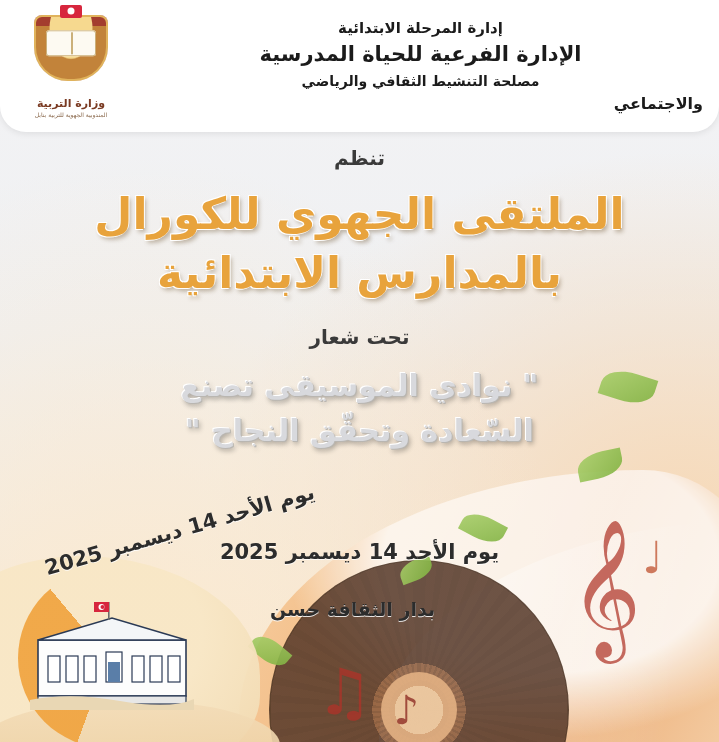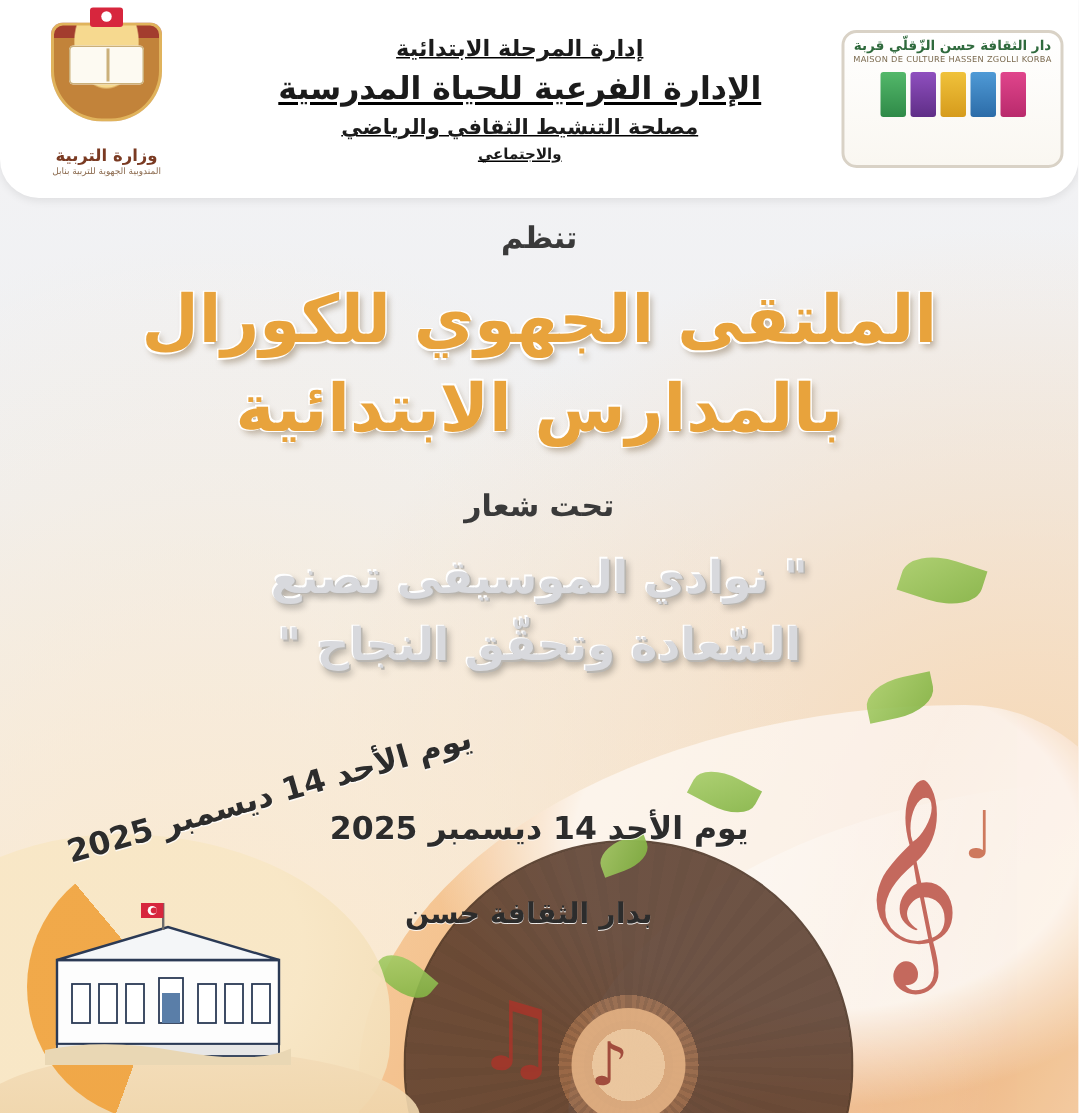--- a/index.html
+++ b/index.html
@@ -180,31 +180,30 @@
   .bk2 { background: linear-gradient(#4f9ad6, #2c6ca8); }
   .bk3 { background: linear-gradient(#f0c23b, #d69b1c); }
   .bk4 { background: linear-gradient(#8f4fbf, #5f2e87); }
   .bk5 { background: linear-gradient(#53b86a, #2f8a48); }
 
   .header-text {
     flex: 1 1 auto;
     text-align: center;
     direction: rtl;
     padding: 0 6px;
-    text-decoration: underline;
   }
   .header-text div {
     font-weight: bold;
     color: #1b1b1b;
     line-height: 1.5;
   }
   .ht1 { font-size: 15px; }
   .ht2 { font-size: 21px; }
   .ht3 { font-size: 14px; }
-  .ht4 { font-size: 10px; }
+  .ht4 { font-size: 16px; text-align: right; }
 
   .logo-right {
     width: 122px;
     height: 112px;
     flex: 0 0 auto;
     display: flex;
     flex-direction: column;
     align-items: center;
     justify-content: center;
   }
@@ -388,31 +387,20 @@
       <rect x="78" y="2" width="1.6" height="18" fill="#6b6b6b"></rect>
       <rect x="64" y="2" width="15" height="10" fill="#d7263d"></rect>
       <circle cx="71.5" cy="7" r="3" fill="#ffffff"></circle>
       <circle cx="72.5" cy="7" r="2" fill="#d7263d"></circle>
     </g>
     <path d="M0 100 Q40 92 90 101 T164 99 L164 110 L0 110 Z" fill="#e9d7b4"></path>
   </svg>
 
   <div class="header">
 
-    <div class="logo-left">
-      <div class="ll-title">دار الثقافة حسن الزّقلّي قربة</div>
-      <div class="ll-sub">MAISON DE CULTURE HASSEN ZGOLLI KORBA</div>
-      <div class="books">
-        <i class="bk1"></i>
-          <i class="bk2"></i>
-          <i class="bk3"></i>
-          <i class="bk4"></i>
-          <i class="bk5"></i>
-      </div>
-    </div>
 
     <div class="header-text">
       <div class="ht1">إدارة المرحلة الابتدائية</div>
       <div class="ht2">الإدارة الفرعية للحياة المدرسية</div>
       <div class="ht3">مصلحة التنشيط الثقافي والرياضي</div>
       <div class="ht4">والاجتماعي</div>
     </div>
 
     <div class="logo-right">
       <div class="crest">

